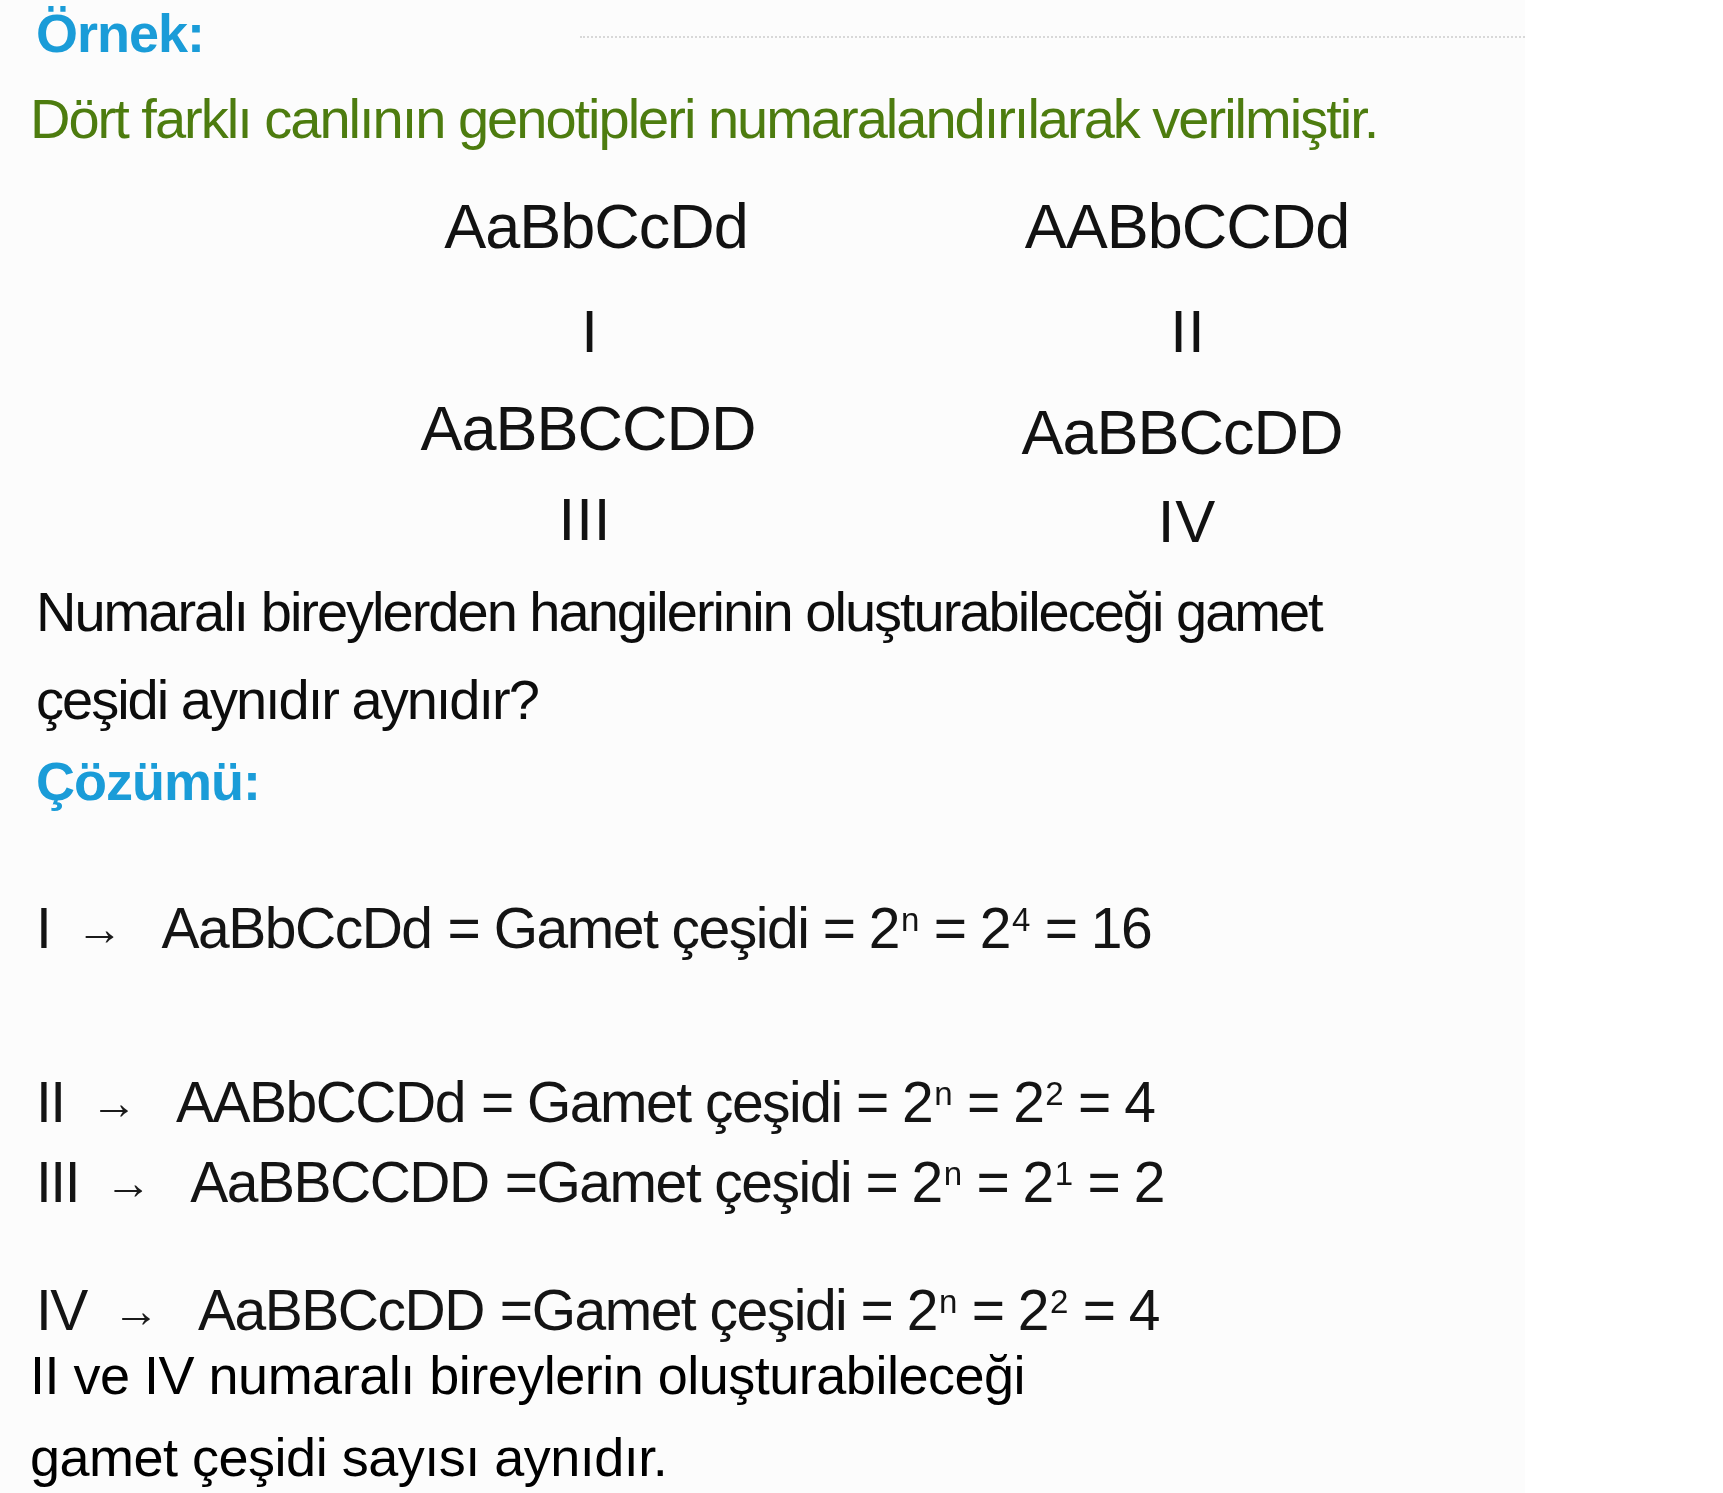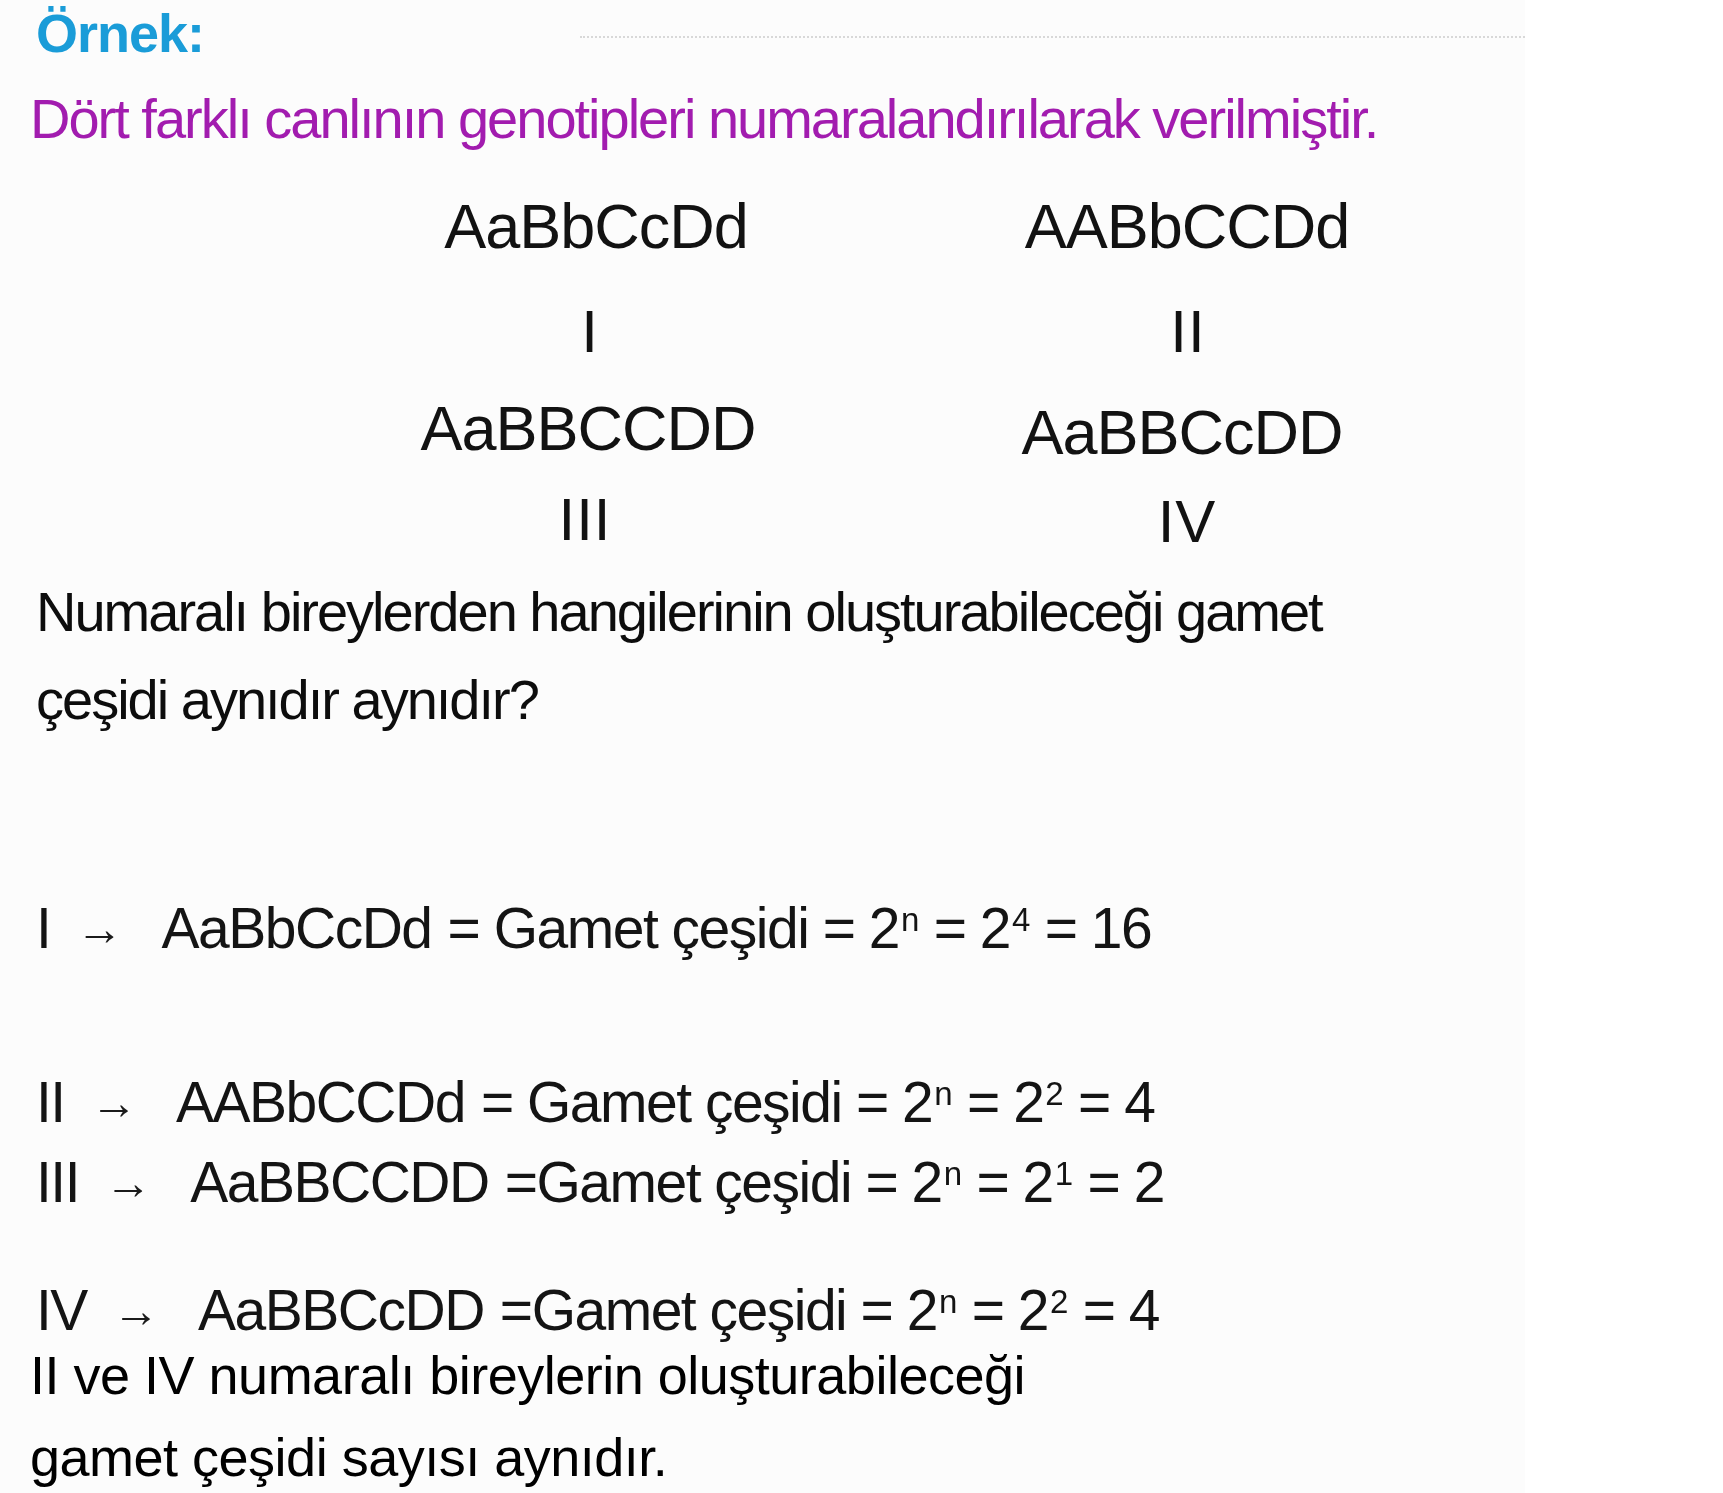--- a/index.html
+++ b/index.html
@@ -22,21 +22,21 @@
     font-size: 54px;
     font-weight: 700;
     letter-spacing: -1px;
     color: #1a9cd8;
     line-height: 66px;
   }
   .body-text {
     font-size: 56px;
     letter-spacing: -2px;
     line-height: 70px;
-    color: #a21caf;
+    color: #4d7c0f;
     white-space: nowrap;
     text-align: center;
   }
   .question {
     font-size: 56px;
     font-weight: 400;
     letter-spacing: -2px;
     line-height: 88px;
     color: #0d0d0d;
     white-space: nowrap;
@@ -114,20 +114,21 @@
   <div class="abs genotype center-x" style="top: 390px; left: 588px;">AaBBCCDD</div>
   <div class="abs genotype center-x" style="top: 394px; left: 1182px;">AaBBCcDD</div>
   <div class="abs numeral center-x" style="top: 484px; left: 585px;">III</div>
   <div class="abs numeral center-x" style="top: 486px; left: 1187px;">IV</div>
 
   <div class="abs" style="top: 568px; left: 36px;">
     <div class="question">Numaralı bireylerden hangilerinin oluşturabileceği gamet</div>
     <div class="question">çeşidi aynıdır aynıdır?</div>
   </div>
 
+  <div class="abs heading" style="top: 748px; left: 36px;">Çözümü:</div>
 
   <div class="abs sol-line" style="top: 854px; left: 36px;">
     <span class="sol-num">I</span><span class="sol-arrow">→</span><span class="sol-genotype">AaBbCcDd</span><span>= Gamet çeşidi = 2</span><span class="exp">n</span><span> = 2</span><span class="exp">4</span><span> = 16</span>
   </div>
 
   <div class="abs sol-line" style="top: 1028px; left: 36px;">
     <span class="sol-num">II</span><span class="sol-arrow">→</span><span class="sol-genotype">AABbCCDd</span><span>= Gamet çeşidi = 2</span><span class="exp">n</span><span> = 2</span><span class="exp">2</span><span> = 4</span>
   </div>
 
   <div class="abs sol-line" style="top: 1108px; left: 36px;">

